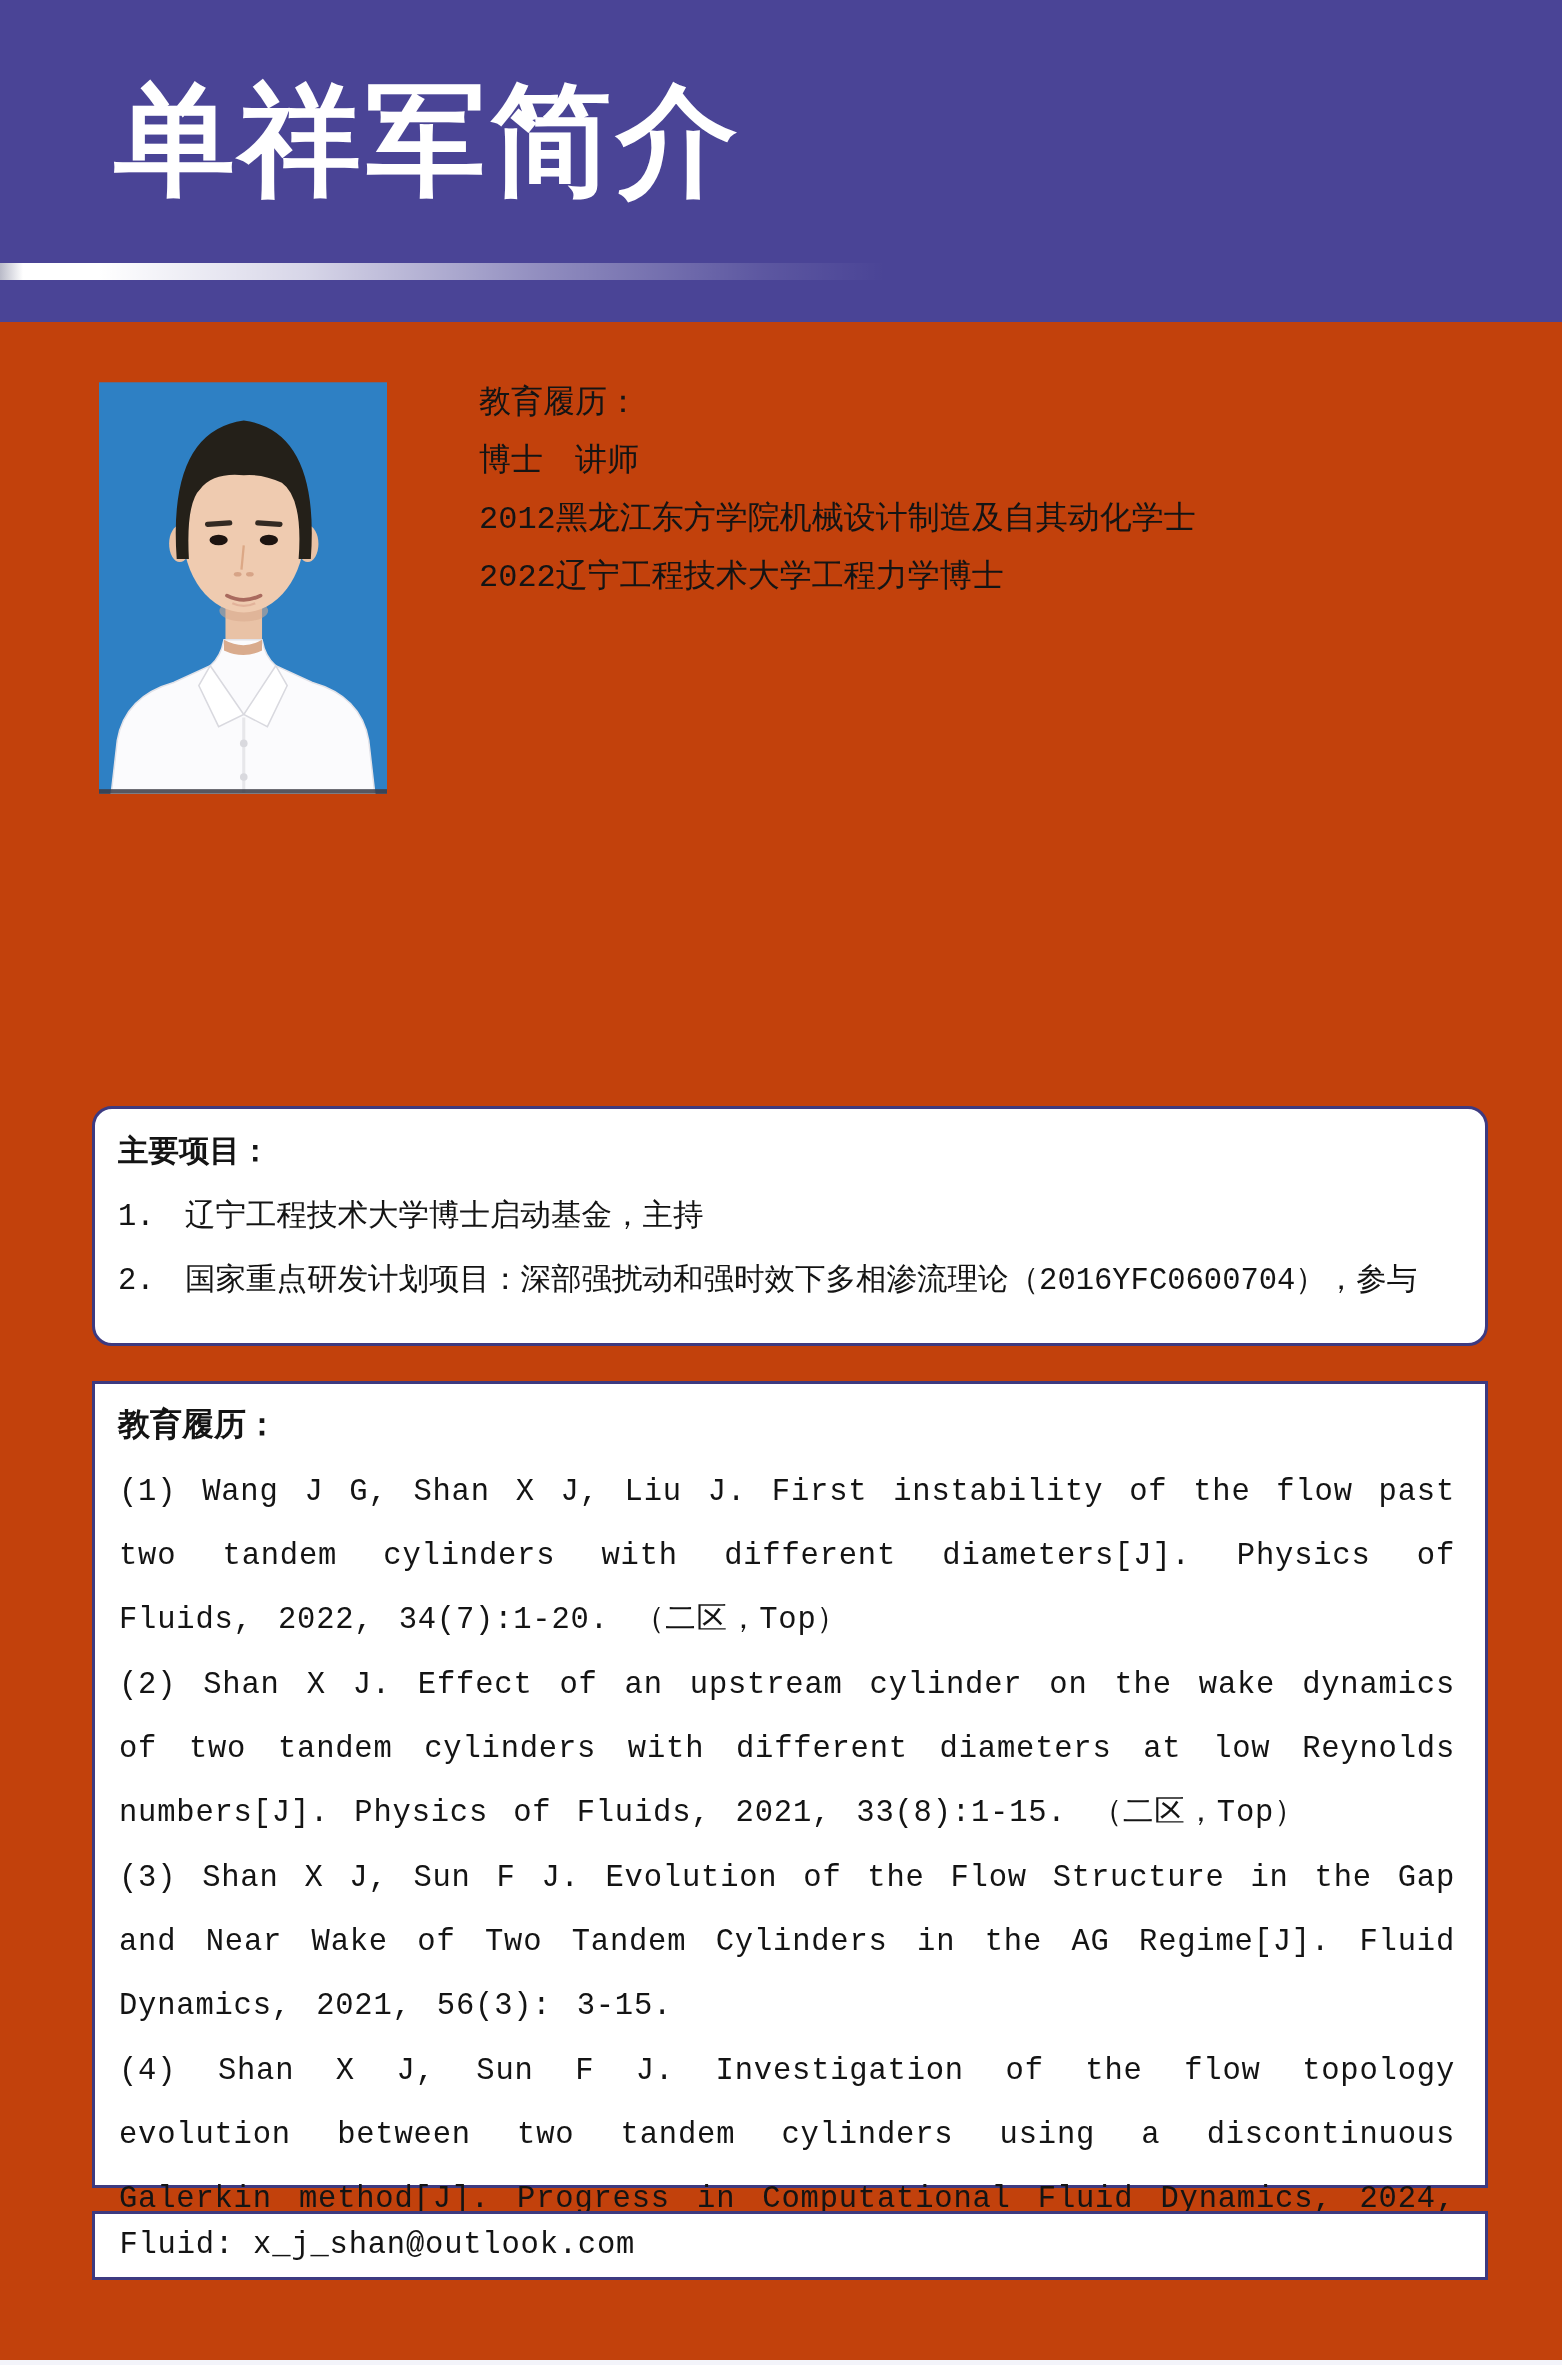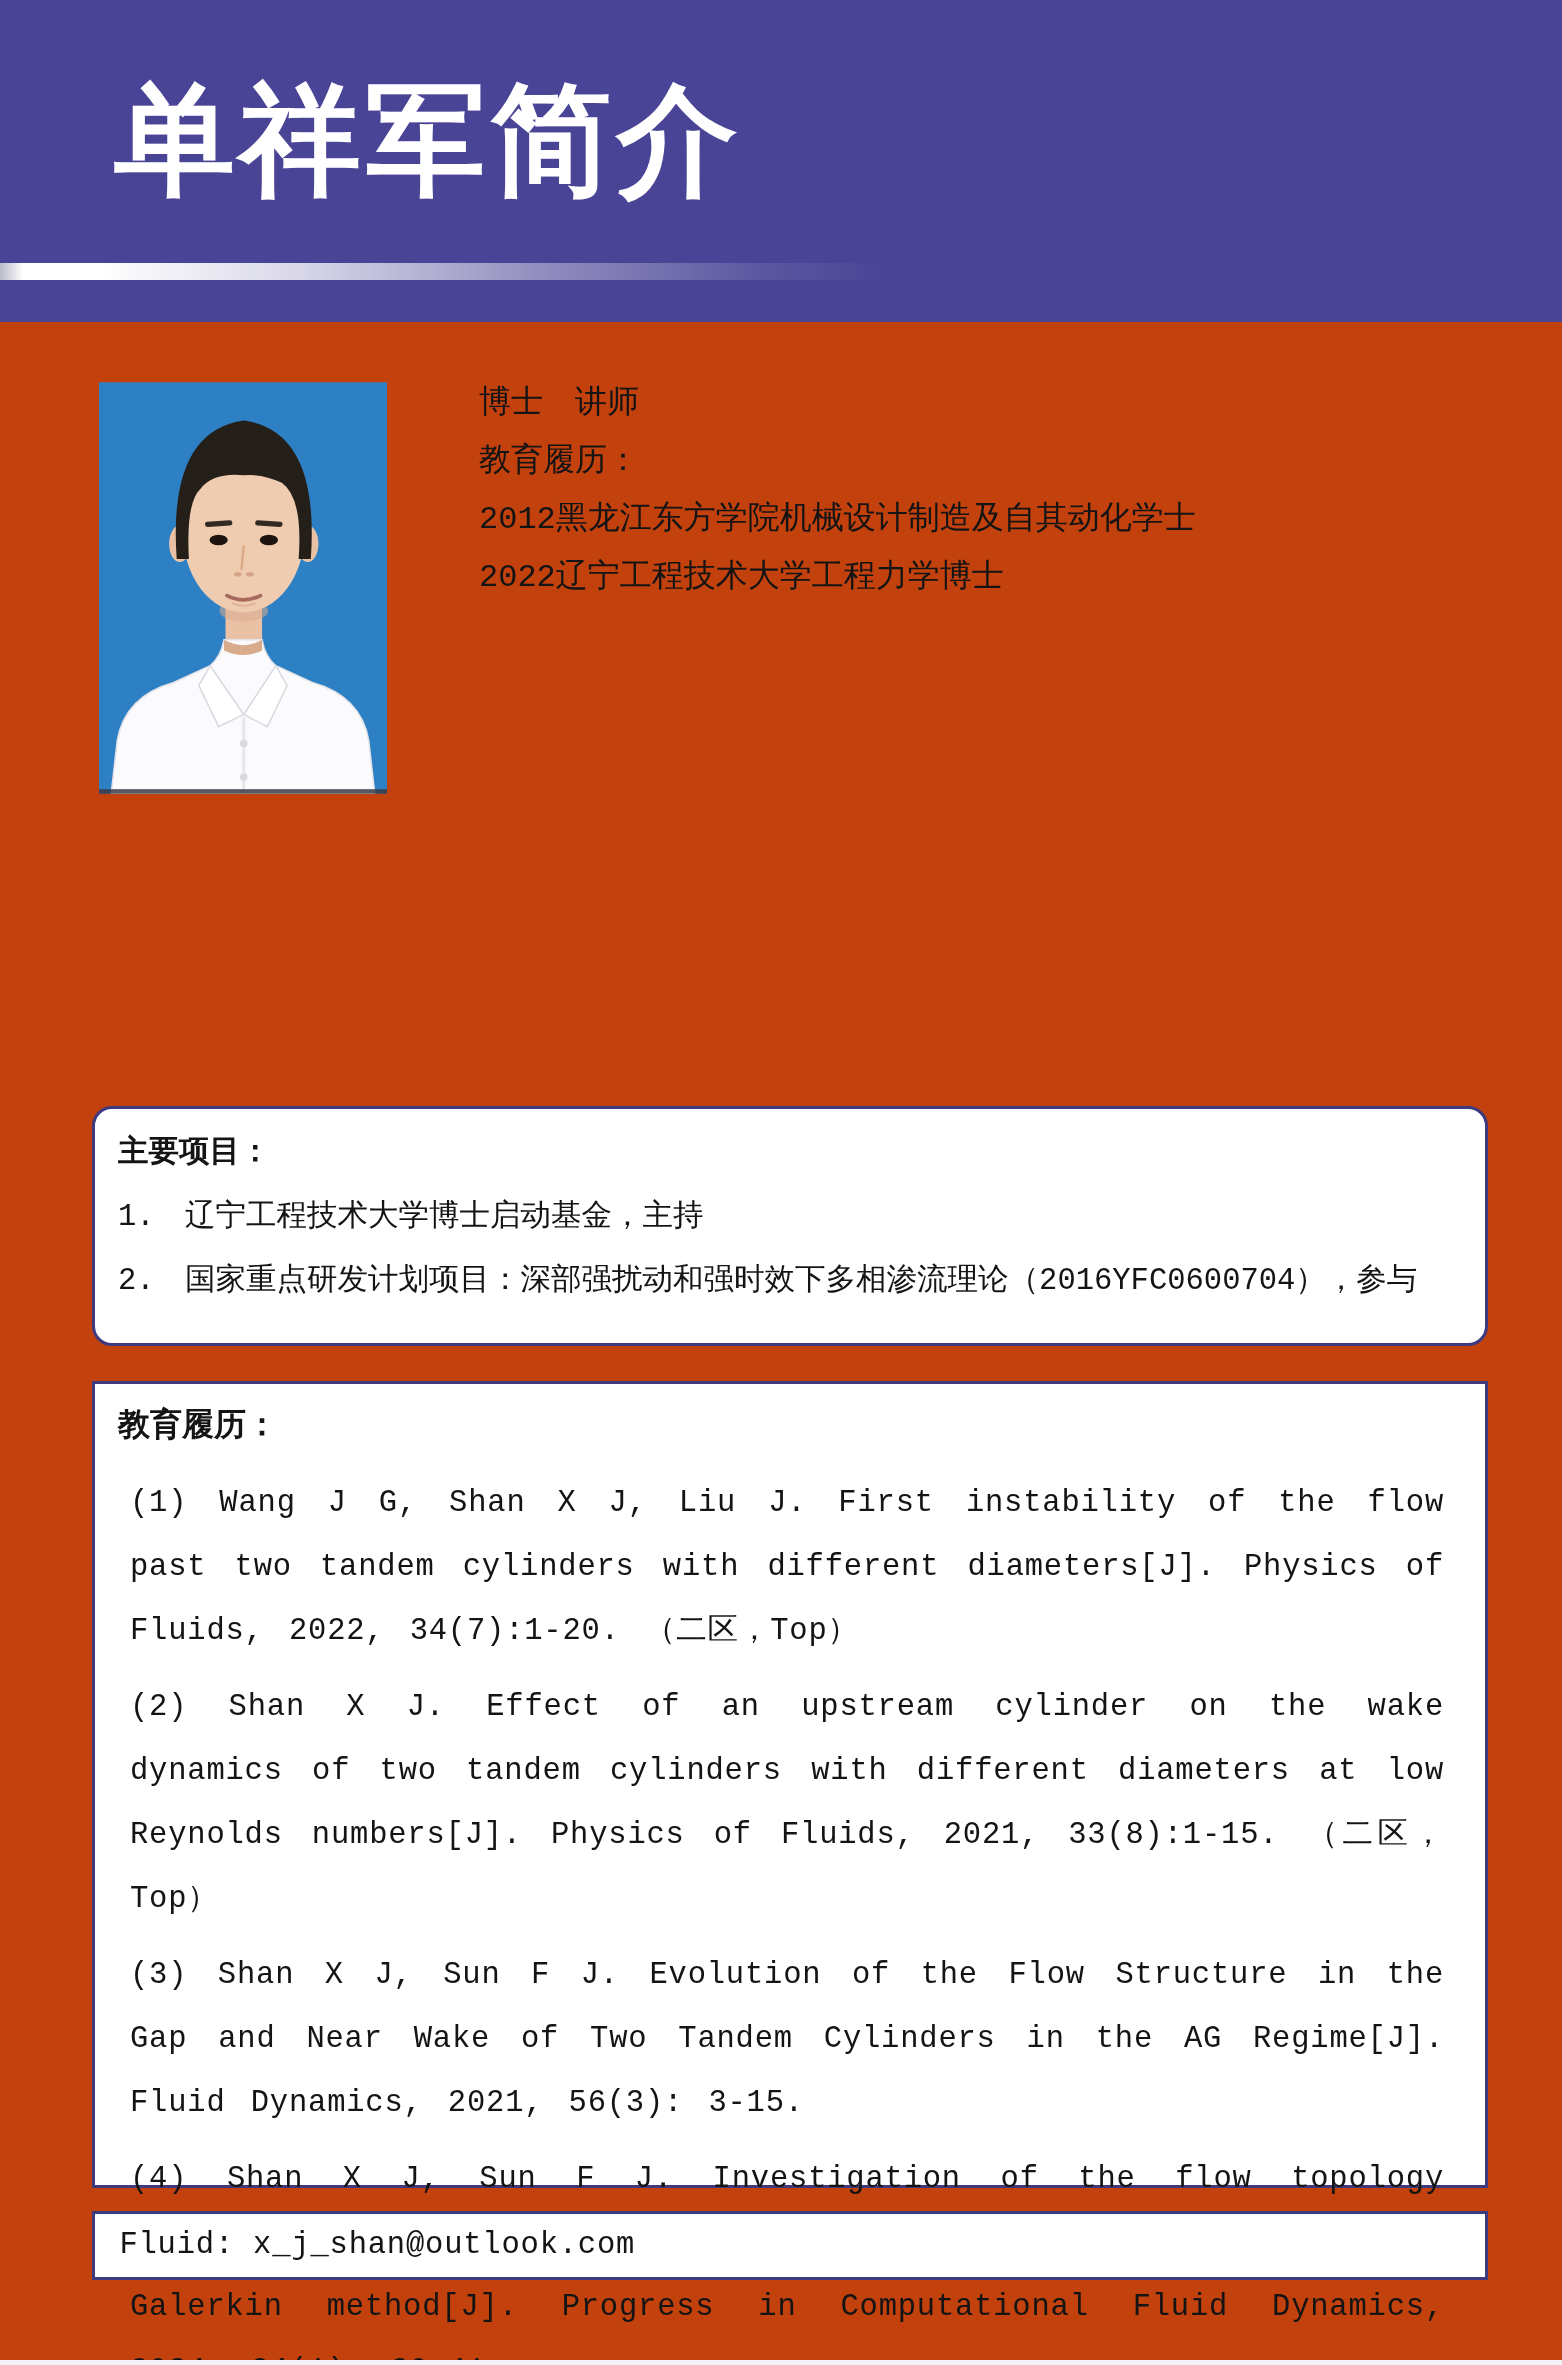--- a/index.html
+++ b/index.html
@@ -31,21 +31,21 @@
     position:absolute;left:92px;width:1396px;background:#ffffff;
     border:3.1px solid #3d3a80;box-sizing:border-box;
   }
   .box-research{top:811px;height:276px;padding:12.2px 30.5px 0 34px;}
   .box-research .row{font-size:32px;font-weight:bold;line-height:69px;white-space:pre;}
   .box-research .indent{margin-left:156px;}
   .box-projects{top:1106px;height:240px;padding:12.2px 30.5px 0 23px;border-radius:20px;}
   .box-projects .row{font-size:30.5px;line-height:64px;white-space:pre;}
   .box-pubs{top:1381px;height:807px;padding:10.7px 29px 0 23px;}
   .box-pubs p{
-    margin:12px;font-size:30.5px;line-height:64px;text-align:justify;
+    margin:1px;font-size:30.5px;line-height:64px;text-align:justify;
     letter-spacing:0.8px;word-spacing:6.1px;
   }
   .heading{font-size:32px;font-weight:bold;line-height:64px;}
   .box-email{top:2211px;height:69px;border-width:3.8px;padding:0 0 0 24.4px;}
   .box-email .email-line{font-size:30.5px;line-height:62px;letter-spacing:0.8px;}
   .footer-strip{position:absolute;left:0;bottom:0;width:1563px;height:6.1px;background:#f3f4fa;}
 </style>
 </head>
 <body>
 
@@ -90,22 +90,22 @@
       <path d="M 146 372 L 190 436 L 157 452 L 131 398 Z" fill="#ffffff" stroke="#d9d9df" stroke-width="2"></path>
       <path d="M 232 372 L 190 436 L 221 452 L 247 398 Z" fill="#ffffff" stroke="#d9d9df" stroke-width="2"></path>
       <path d="M 190 440 L 190 540" stroke="#e7e7ea" stroke-width="4"></path>
       <circle cx="190" cy="474" r="5" fill="#d9d9de"></circle>
       <circle cx="190" cy="518" r="5" fill="#d9d9de"></circle>
       <rect x="0" y="534" width="378" height="6" fill="#3a3a44" opacity="0.85"></rect>
     </svg>
   </div>
 
   <div class="bio">
+    <div class="bio-line">教育履历：</div>
     <div class="bio-line">博士　讲师</div>
-    <div class="bio-line">教育履历：</div>
     <div class="bio-line">2012黑龙江东方学院机械设计制造及自其动化学士</div>
     <div class="bio-line">2022辽宁工程技术大学工程力学博士</div>
   </div>
 
 
   <section class="box box-projects">
     <div class="row heading">主要项目：</div>
     <div class="row">1.　辽宁工程技术大学博士启动基金，主持</div>
     <div class="row">2.　国家重点研发计划项目：深部强扰动和强时效下多相渗流理论（2016YFC0600704），参与</div>
   </section>

